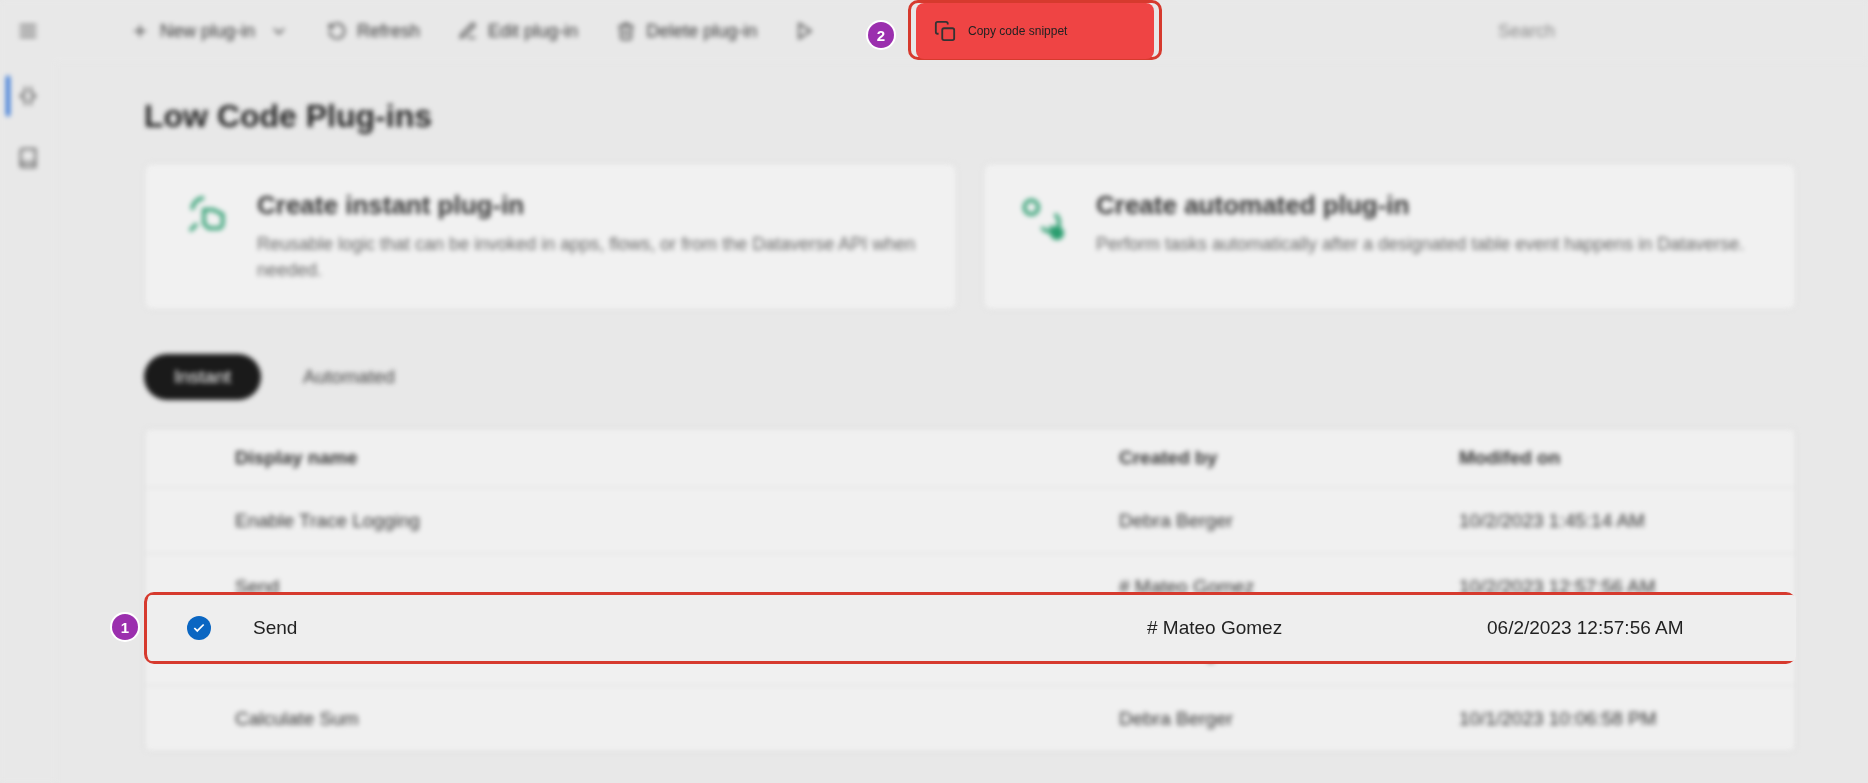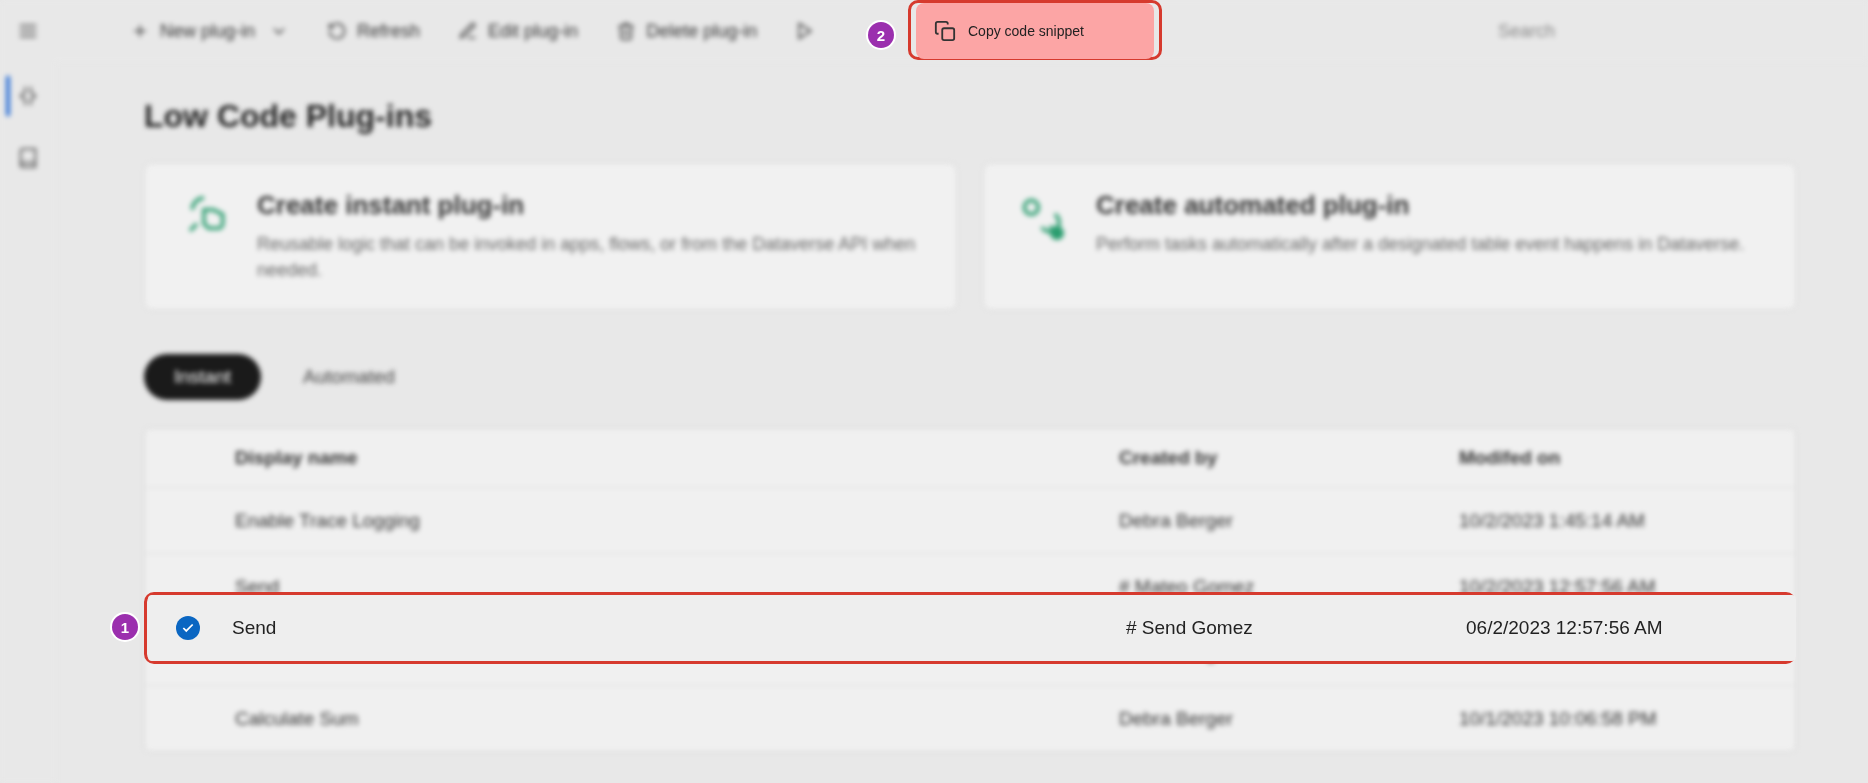--- a/index.html
+++ b/index.html
@@ -199,43 +199,43 @@
   .sharp-copy-btn {
     position: absolute;
     left: 916px;
     top: 3px;
     width: 238px;
     height: 56px;
     display: flex;
     align-items: center;
     gap: 12px;
     padding: 0 18px;
-    font-size: 14px;
+    font-size: 12px;
     color: #222;
-    background: #fca5a5;
+    background: #ef4444;
     border-radius: 8px;
   }
   .sharp-copy-btn svg { width: 22px; height: 22px; color:#333; flex-shrink:0;}
 
   
   .sharp-row {
     position: absolute;
     left: 148px;
     top: 595px;
     right: 72px;
     height: 66px;
     background: #eeeeee;
     display: grid;
     grid-template-columns: 80px 1fr 340px 340px;
     align-items: center;
     font-size: 19px;
     color: #222;
     border-radius: 4px;
   }
-  .sharp-row .cell { padding: 0 10px; }
+  .sharp-row .cell { padding: 0 10px; margin-left: 21px; }
   .check-circle {
     width: 24px; height: 24px;
     border-radius: 50%;
     background: #0a66c2;
     display:flex;align-items:center;justify-content:center;
     margin: 0 auto;
   }
   .check-circle svg { width:14px;height:14px;color:#fff; }
 </style>
 </head>
@@ -411,19 +411,19 @@
 
   <div class="sharp-row">
     <div class="cell" style="display:flex;justify-content:center;">
       <div class="check-circle">
         <svg viewBox="0 0 24 24" fill="none" stroke="currentColor" stroke-width="3">
             <polyline points="20 6 9 17 4 12"></polyline>
           </svg>
       </div>
     </div>
     <div class="cell" style="padding-left:4px;">Send</div>
-    <div class="cell"># Send Gomez</div>
+    <div class="cell"># Mateo Gomez</div>
     <div class="cell">06/2/2023 12:57:56 AM</div>
   </div>
 
   <div class="callout" style="left:112px; top:614px;">1</div>
 
 </div>
 
 </body></html>

